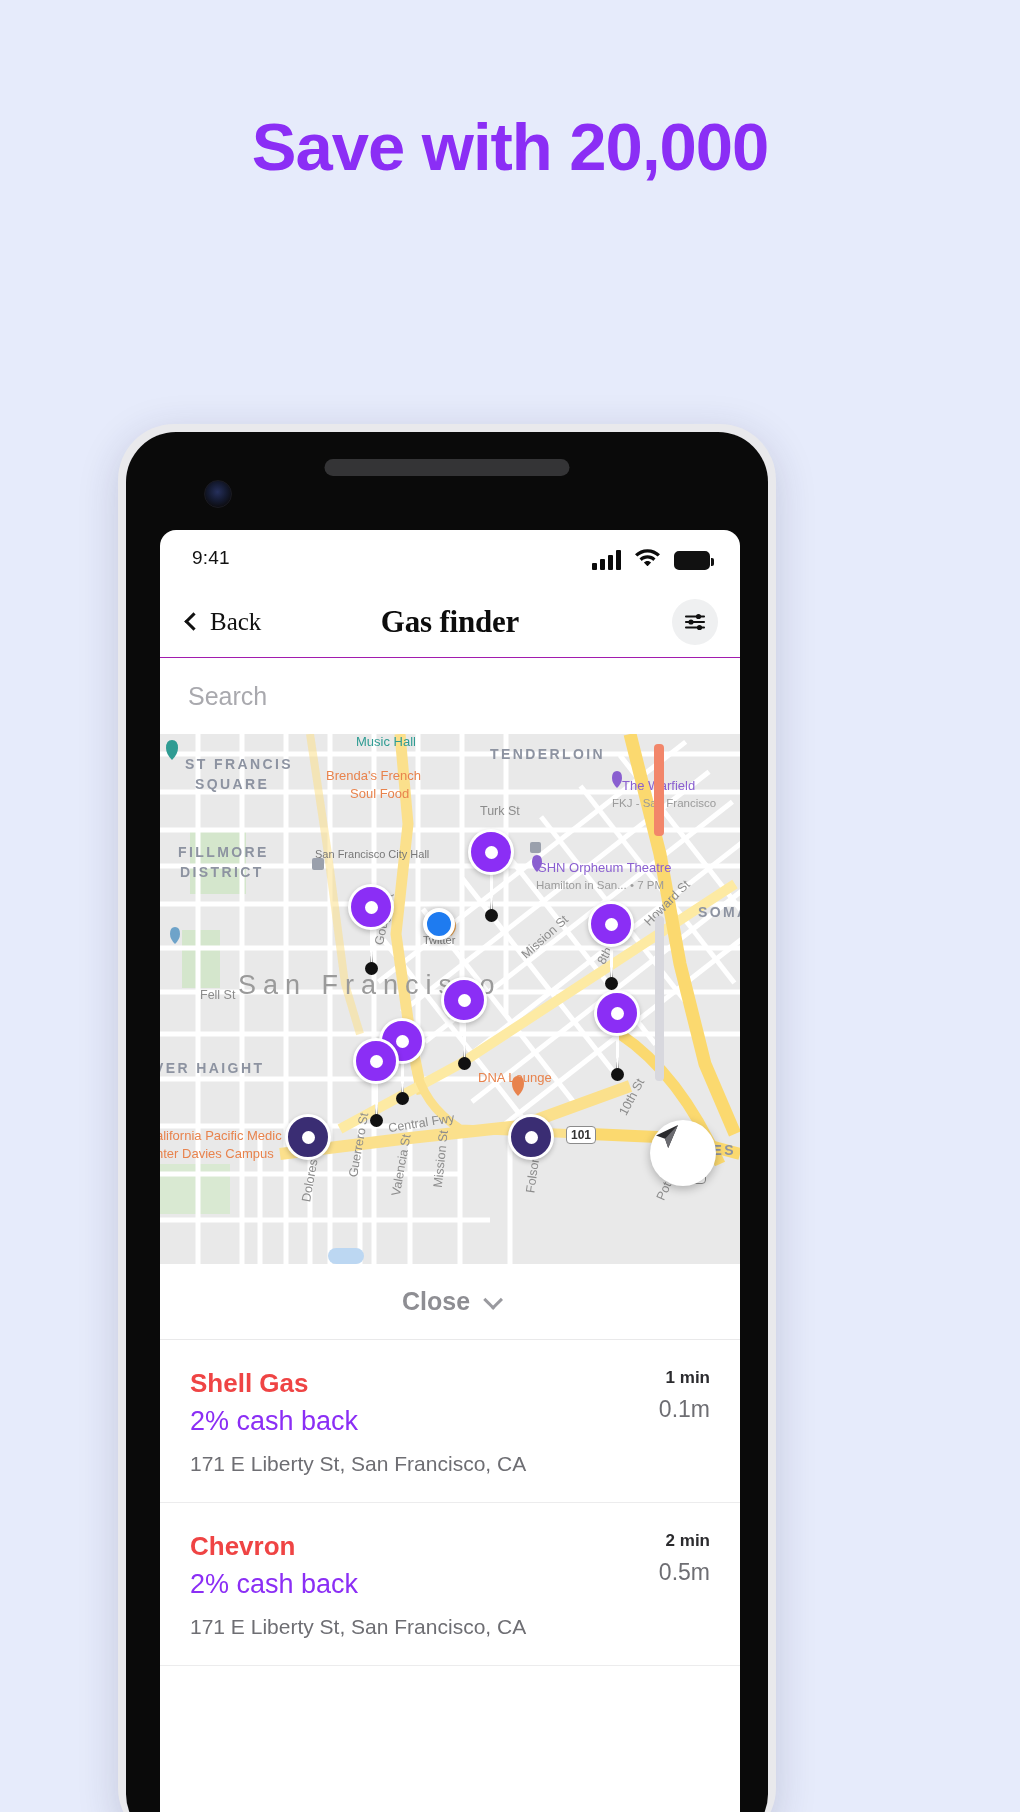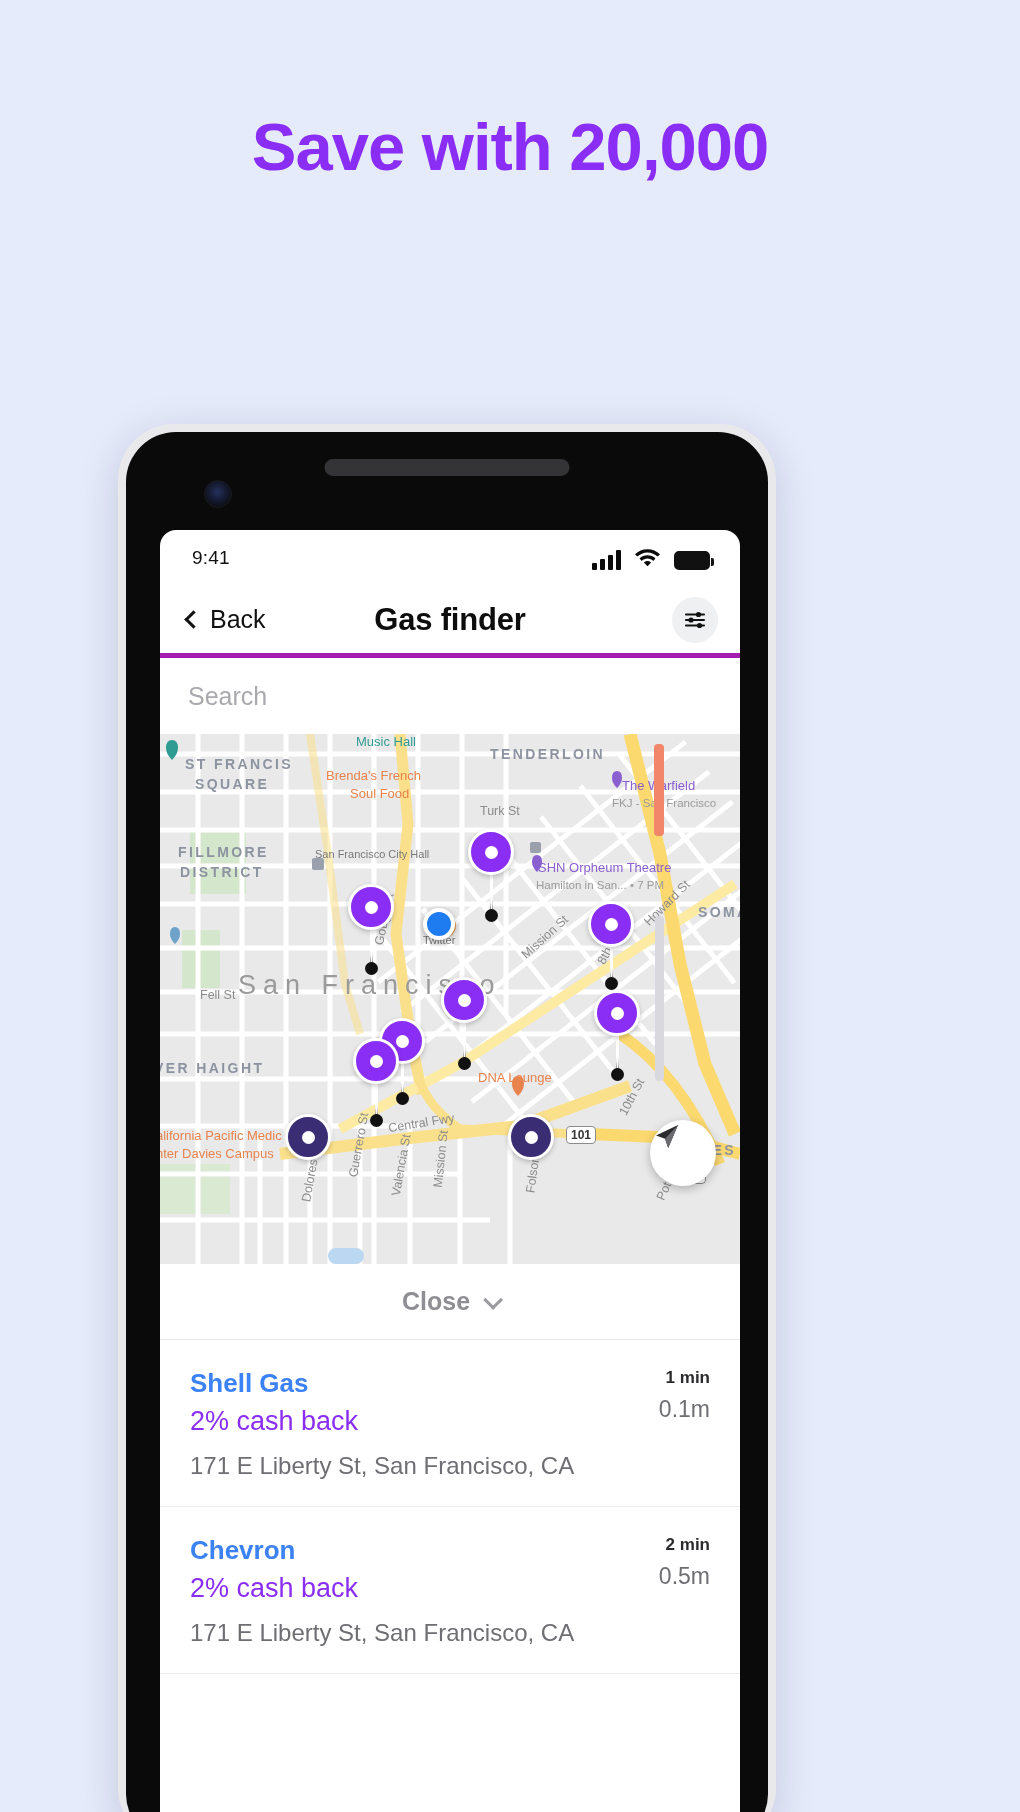--- a/index.html
+++ b/index.html
@@ -103,22 +103,23 @@
     content: ""; position: absolute; right: -6px; top: 5px;
     width: 3px; height: 8px; background: #111; border-radius: 0 2px 2px 0;
   }
 
   
   .navbar {
     height: 72px;
     display: flex; align-items: center;
     padding: 0 22px 0 24px;
     position: relative;
-    border-bottom: 5px solid #a21caf;
+    border-bottom: 1px solid #a21caf;
     background: #fff;
+    font-family: Liberation Serif, serif;
   }
   .back {
     display: flex; align-items: center; gap: 10px;
     cursor: pointer;
   }
   .chev-left {
     width: 13px; height: 13px;
     border-left: 3.4px solid #111; border-bottom: 3.4px solid #111;
     transform: rotate(45deg);
     margin-left: 3px;
@@ -259,23 +260,23 @@
 
   
   .list { background: #fff; }
   .row {
     padding: 28px 30px 26px 30px;
     border-bottom: 1px solid #ececed;
     display: flex; justify-content: space-between; align-items: flex-start;
     cursor: pointer;
   }
   .row-left { display: flex; flex-direction: column; gap: 7px; }
-  .row-name { font-size: 26px; font-weight: bold; color: #3b82f6; }
+  .row-name { font-size: 26px; font-weight: bold; color: #ef4444; }
   .row-cash { font-size: 27px; color: #8b2ef5; }
-  .row-addr { font-size: 24px; color: #6e6e73; margin-top: 8px; }
+  .row-addr { font-size: 21px; color: #6e6e73; margin-top: 8px; }
   .row-right { text-align: right; display: flex; flex-direction: column; gap: 8px; }
   .row-time { font-size: 17px; color: #2b2b2e; font-weight: bold; }
   .row-dist { font-size: 23px; color: #6e6e73; }
 </style>
 </head>
 <body>
 
 <div class="headline">
   <span class="l1">Save with 20,000</span>
 </div>

